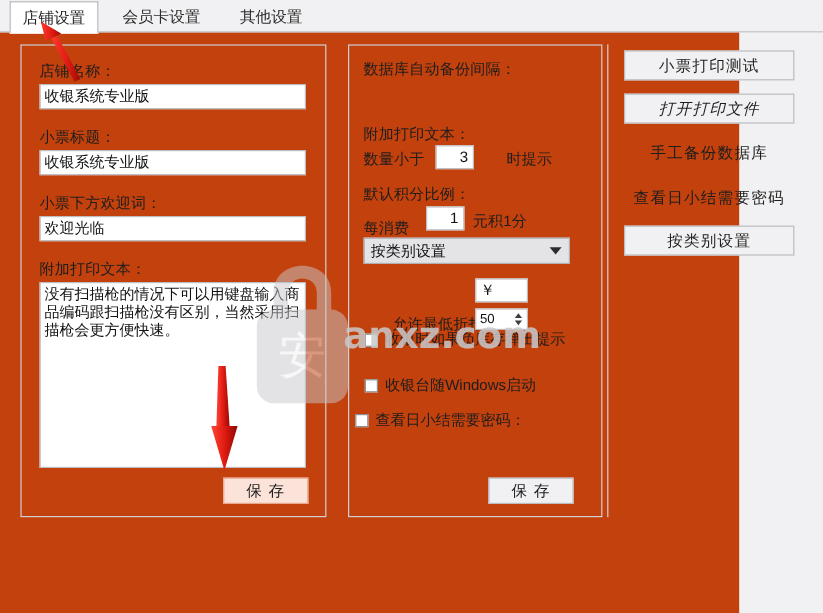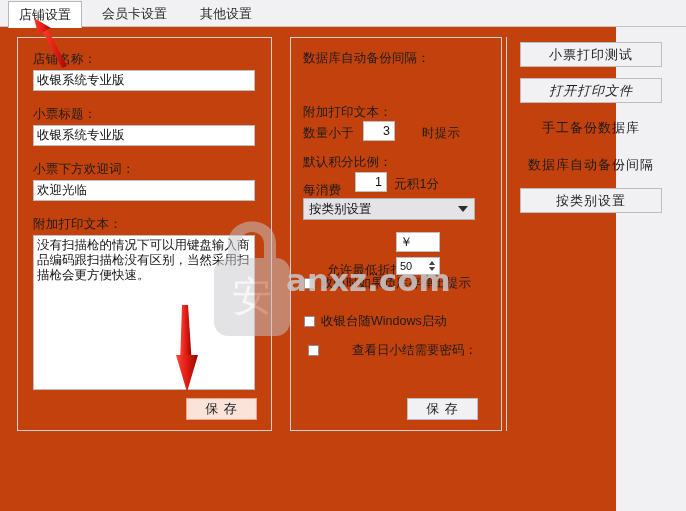--- a/index.html
+++ b/index.html
@@ -318,36 +318,36 @@
   <div class="chk-row" style="left:304px; top:275px;justify-content:flex-end;">
     <span class="chk-box"></span>
     <span class="chk-label">收银时如果负库存弹出提示</span>
   </div>
 
   <div class="chk-row" style="left:304px; top:313px;">
     <span class="chk-box"></span>
     <span class="chk-label">收银台随Windows启动</span>
   </div>
 
-  <div class="chk-row" style="left:308px; top:342px;gap:27px;">
+  <div class="chk-row" style="left:296px; top:342px;">
     <span class="chk-box"></span>
     <span class="chk-label">查看日小结需要密码：</span>
   </div>
 
   <div class="btn" id="btn-save-system" style="left:407px; top:398px; width:71px; height:22px; line-height:20px;">保 存</div>
 
   <div id="divider-right"></div>
 
   <div class="btn" id="act-0" style="left:520px; top:42px; width:142px; height:25px; line-height:23px;">小票打印测试</div>
 
   <div class="btn" id="act-1" style="left:520px; top:78px; width:142px; height:25px; line-height:23px;font-style:italic;">打开打印文件</div>
 
   <div class="btn flatlink" id="act-2" style="left:520px; top:115px; width:142px; height:25px; line-height:23px;">手工备份数据库</div>
 
-  <div class="btn flatlink" id="act-3" style="left:520px; top:152px; width:142px; height:25px; line-height:23px;">数据库自动备份间隔</div>
+  <div class="btn flatlink" id="act-3" style="left:520px; top:152px; width:142px; height:25px; line-height:23px;">查看日小结需要密码</div>
 
   <div class="btn" id="act-4" style="left:520px; top:188px; width:142px; height:25px; line-height:23px;">按类别设置</div>
 
   <svg id="watermark" viewBox="0 0 300 160">
 
     <path d="M48 58 C48 28, 96 28, 96 58 L96 74 L84 74 L84 58 C84 42, 60 42, 60 58 L60 74 L48 74 Z" fill="#c9c9cc"></path>
 
     <rect x="34" y="72" width="76" height="78" rx="14" ry="14" fill="#c9c9cc"></rect>
 
     <text x="72" y="124" font-family="'DejaVu Sans',sans-serif" font-size="40" fill="#f1f0f2" text-anchor="middle">安</text>

